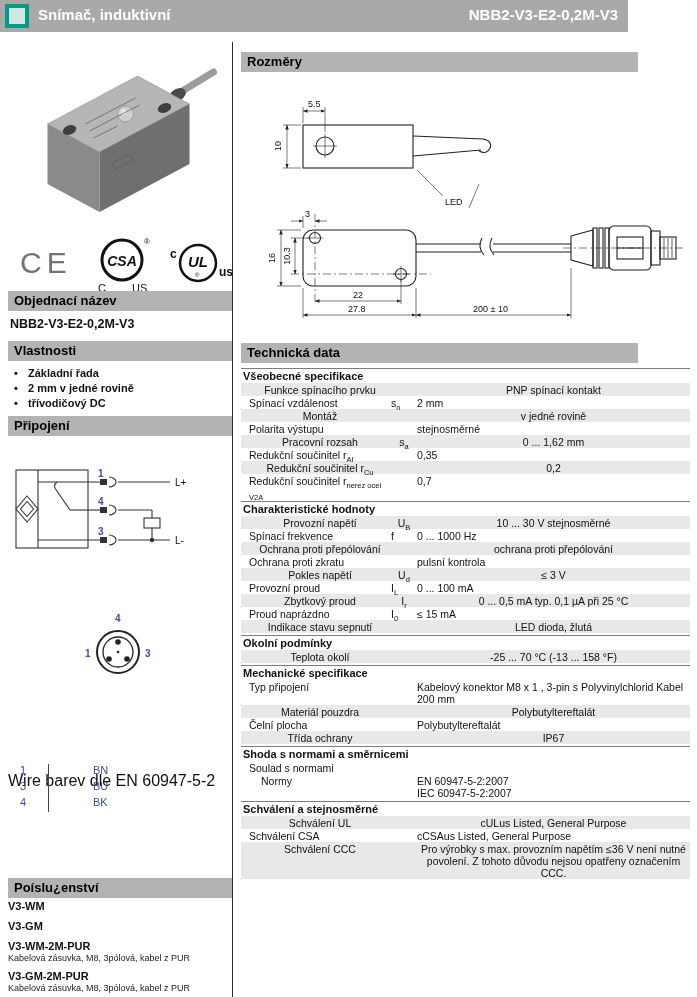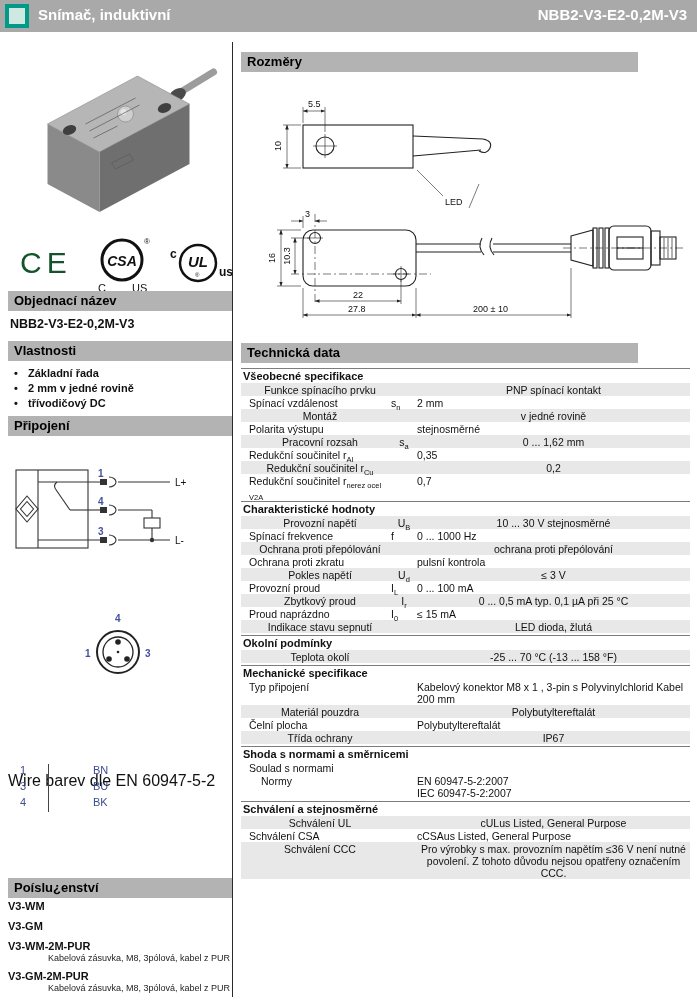--- a/index.html
+++ b/index.html
@@ -1,21 +1,21 @@
 <!DOCTYPE html>
 <html><head>
 <meta charset="utf-8">
 <style>
   html,body{margin:0;padding:0;background:#fff;}
   *{box-sizing:border-box;}
   body{font-family:"Liberation Sans",sans-serif;color:#111;}
   .page{position:relative;width:697px;height:997px;background:#fff;overflow:hidden;}
 
   
-  .topbar{position:absolute;left:0;top:0;width:697px;height:32px;background:#a9a9a9;}
+  .topbar{position:absolute;left:0;top:0;width:628px;height:32px;background:#a9a9a9;}
   .logo{position:absolute;left:5px;top:4px;width:24px;height:24px;background:#cfe9e2;border:4px solid #009a86;}
   .topbar .tl{position:absolute;left:38px;top:6px;font-size:15px;font-weight:bold;color:#fff;}
   .topbar .tr{position:absolute;right:10px;top:6px;font-size:15px;font-weight:bold;color:#fff;}
 
   .divider{position:absolute;left:232px;top:42px;width:1px;height:955px;background:#2a2a2a;}
 
   
   .secbar{position:absolute;background:#b3b3b3;color:#000;font-size:13px;font-weight:bold;
           padding:2px 0 0 6px;height:20px;}
   .secbar.left{left:8px;width:224px;}
@@ -24,21 +24,21 @@
   .bold-name{position:absolute;left:10px;top:317px;font-size:12.5px;font-weight:bold;}
 
   
   .features{position:absolute;left:14px;top:366px;width:214px;}
   .feat{display:flex;font-size:11px;font-weight:bold;line-height:15px;}
   .feat .dot{width:14px;}
 
   
   .photo{position:absolute;left:15px;top:46px;}
   .certs{position:absolute;left:12px;top:234px;width:216px;height:54px;}
-  .ce{position:absolute;left:8px;top:12px;font-size:30px;letter-spacing:5px;color:#14532d;}
+  .ce{position:absolute;left:8px;top:12px;font-size:30px;letter-spacing:5px;color:#737373;}
   .csa{position:absolute;left:82px;top:0;}
   .ul{position:absolute;left:148px;top:6px;}
   .wiring{position:absolute;left:12px;top:452px;}
   .pinout{position:absolute;left:68px;top:608px;}
   .dims{position:absolute;left:241px;top:80px;}
 
   svg text{font-family:"Liberation Sans",sans-serif;}
   .dimtxt{font-size:9px;fill:#111;}
   .pinblue{fill:#44519e;font-size:10px;font-weight:bold;}
   .lbl{font-size:10px;fill:#111;}
@@ -47,21 +47,21 @@
   .wire-note{position:absolute;left:8px;top:772px;font-size:16px;}
   .wire-table{position:absolute;left:10px;top:764px;}
   .wire-row{display:flex;height:16px;font-size:11px;color:#3d4d8f;}
   .wire-pin{width:38px;padding-left:10px;}
   .wire-color{border-left:1px solid #444;padding-left:44px;width:70px;}
 
   
   .accessories{position:absolute;left:8px;top:900px;width:222px;}
   .acc-item{margin-bottom:7px;}
   .acc-code{font-size:11px;font-weight:bold;line-height:13px;}
-  .acc-desc{font-size:9px;line-height:10px;color:#222;text-align:right;}
+  .acc-desc{font-size:9px;line-height:10px;color:#222;}
 
   
   .tech-table{position:absolute;left:241px;top:366px;width:449px;font-size:10.5px;}
   .tech-section-header{font-size:11px;font-weight:bold;border-top:1px solid #7d7d7d;
                        padding:1px 0 1px 2px;margin-top:2px;}
   .tech-row{display:grid;grid-template-columns:142px 26px 1fr;padding:0.5px 0 0.5px 8px;
             line-height:12px;min-height:12.5px;}
   .tech-row.shade{background:#e8e8e8;text-align:center;}
   .tech-row.indent2 .cell.label{padding-left:12px;}
   .cell.value{white-space:pre-line;}

